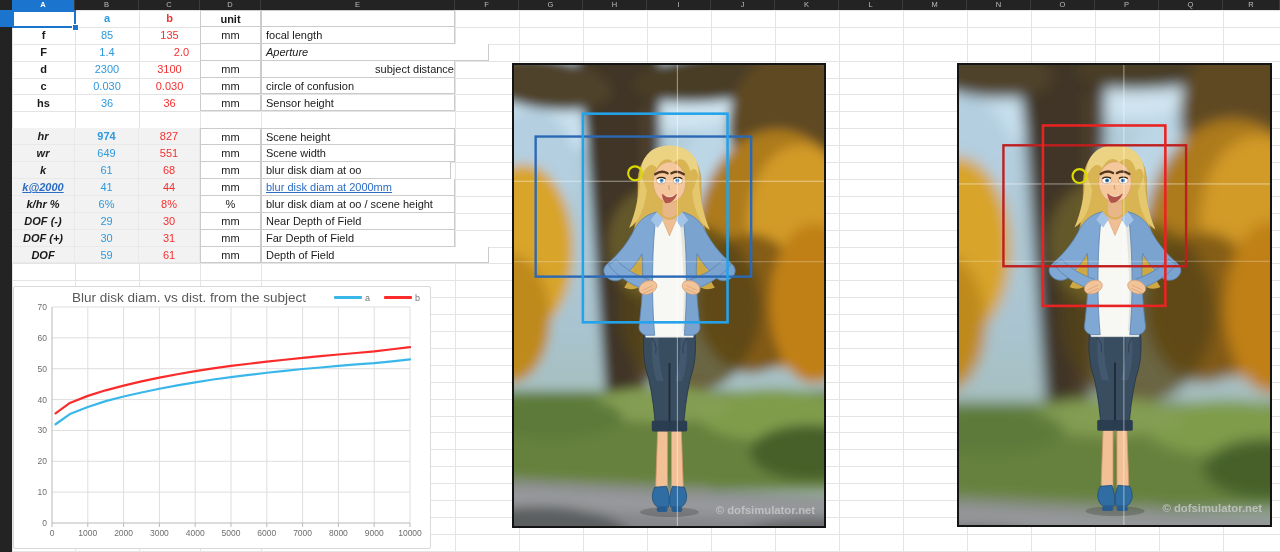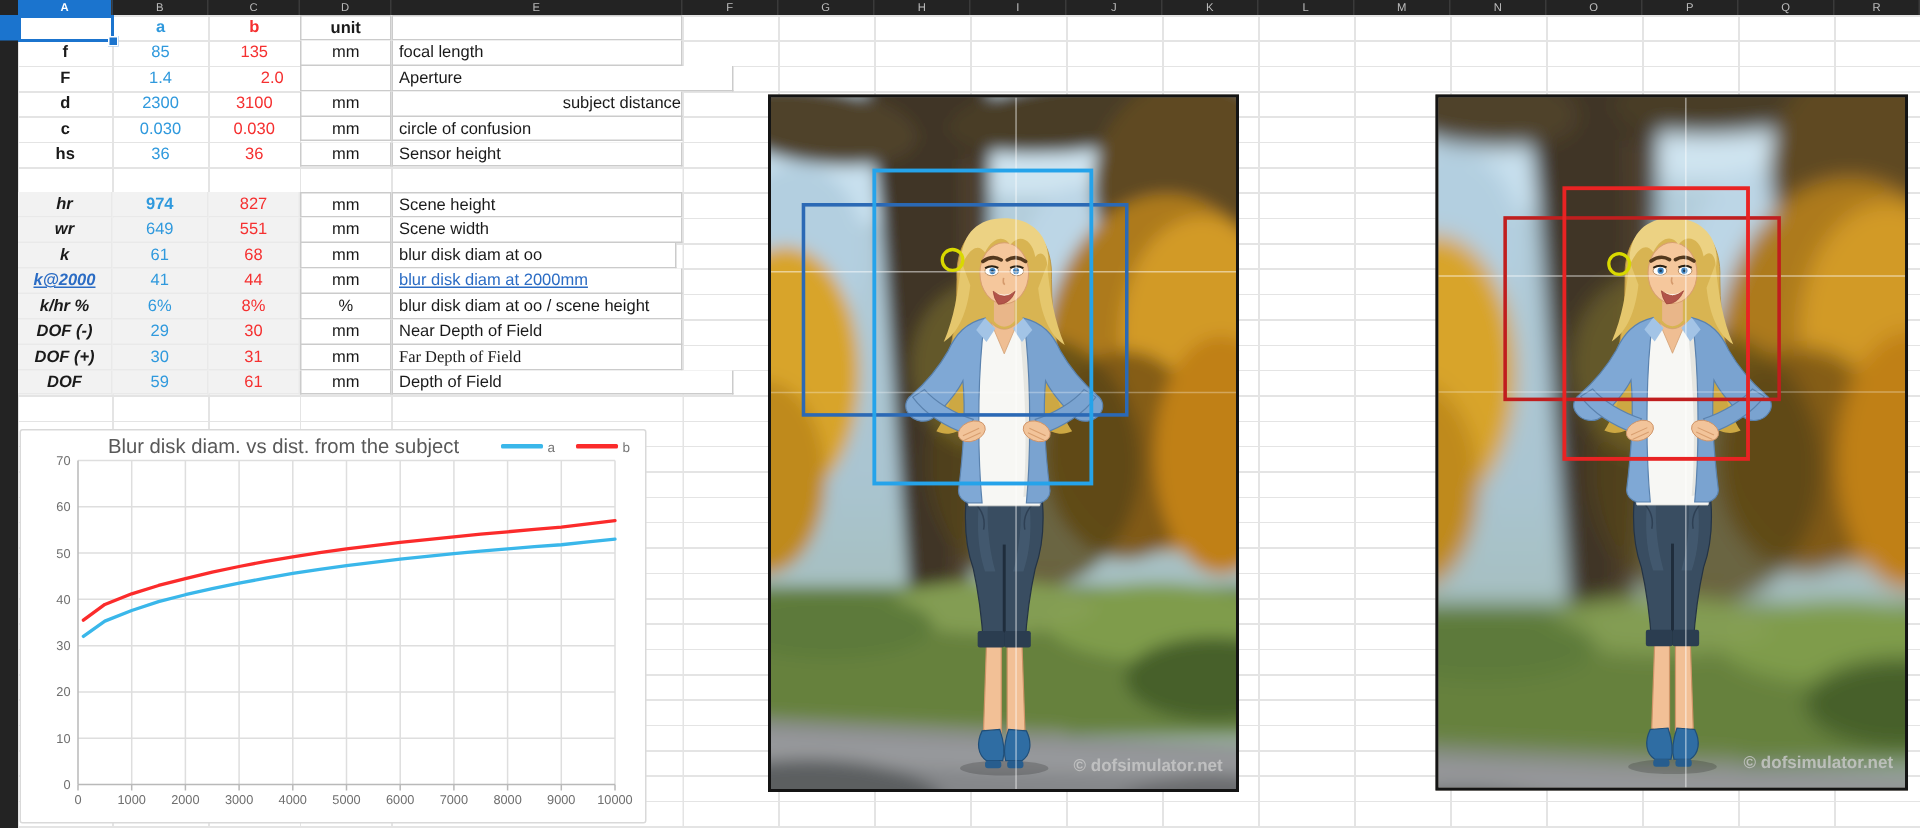--- a/index.html
+++ b/index.html
@@ -116,21 +116,21 @@
         <div class="cell cb" style="width: 64px;">85</div>
         <div class="cell cc" style="width: 61px;">135</div>
         <div class="cell cd" style="width: 61px;">mm</div>
         <div class="cell ce" style="width: 194px;">focal length</div>
       </div>
       <div class="trow input" style="top: 33.8px;">
         <div class="cell ca" style="width: 63px;">F</div>
         <div class="cell cb" style="width: 64px;">1.4</div>
         <div class="cell cc" style="width: 61px; padding-left: 24px;">2.0</div>
         <div class="cell cd" style="width: 61px;"></div>
-        <div class="cell ce" style="width: 228px;">Aperture</div>
+        <div class="cell ce" style="width: 228px; font-style: italic;">Aperture</div>
       </div>
       <div class="trow input" style="top: 50.7px;">
         <div class="cell ca" style="width: 63px;">d</div>
         <div class="cell cb" style="width: 64px;">2300</div>
         <div class="cell cc" style="width: 61px;">3100</div>
         <div class="cell cd" style="width: 61px;">mm</div>
         <div class="cell ce" style="width: 194px; text-align: right;">subject distance</div>
       </div>
       <div class="trow input" style="top: 67.6px;">
         <div class="cell ca" style="width: 63px;">c</div>
@@ -193,21 +193,21 @@
         <div class="cell cb" style="width: 64px;">29</div>
         <div class="cell cc" style="width: 61px;">30</div>
         <div class="cell cd" style="width: 61px;">mm</div>
         <div class="cell ce" style="width: 194px;">Near Depth of Field</div>
       </div>
       <div class="trow result" style="top: 219.7px;">
         <div class="cell ca" style="width: 63px;">DOF (+)</div>
         <div class="cell cb" style="width: 64px;">30</div>
         <div class="cell cc" style="width: 61px;">31</div>
         <div class="cell cd" style="width: 61px;">mm</div>
-        <div class="cell ce" style="width: 194px; font-family: Liberation Serif, serif;">Far Depth of Field</div>
+        <div class="cell ce" style="width: 194px;">Far Depth of Field</div>
       </div>
       <div class="trow result" style="top: 236.6px;">
         <div class="cell ca" style="width: 63px;">DOF</div>
         <div class="cell cb" style="width: 64px;">59</div>
         <div class="cell cc" style="width: 61px;">61</div>
         <div class="cell cd" style="width: 61px;">mm</div>
         <div class="cell ce" style="width: 228px;">Depth of Field</div>
       </div>
     </div>
 

